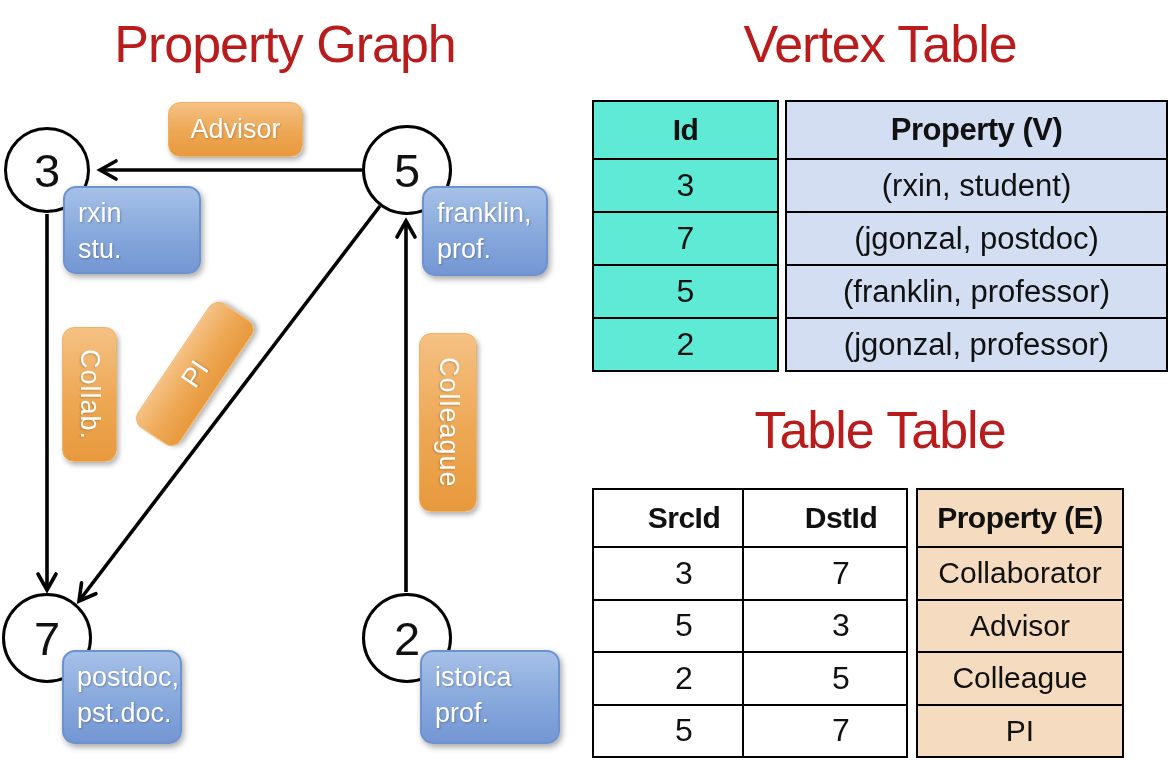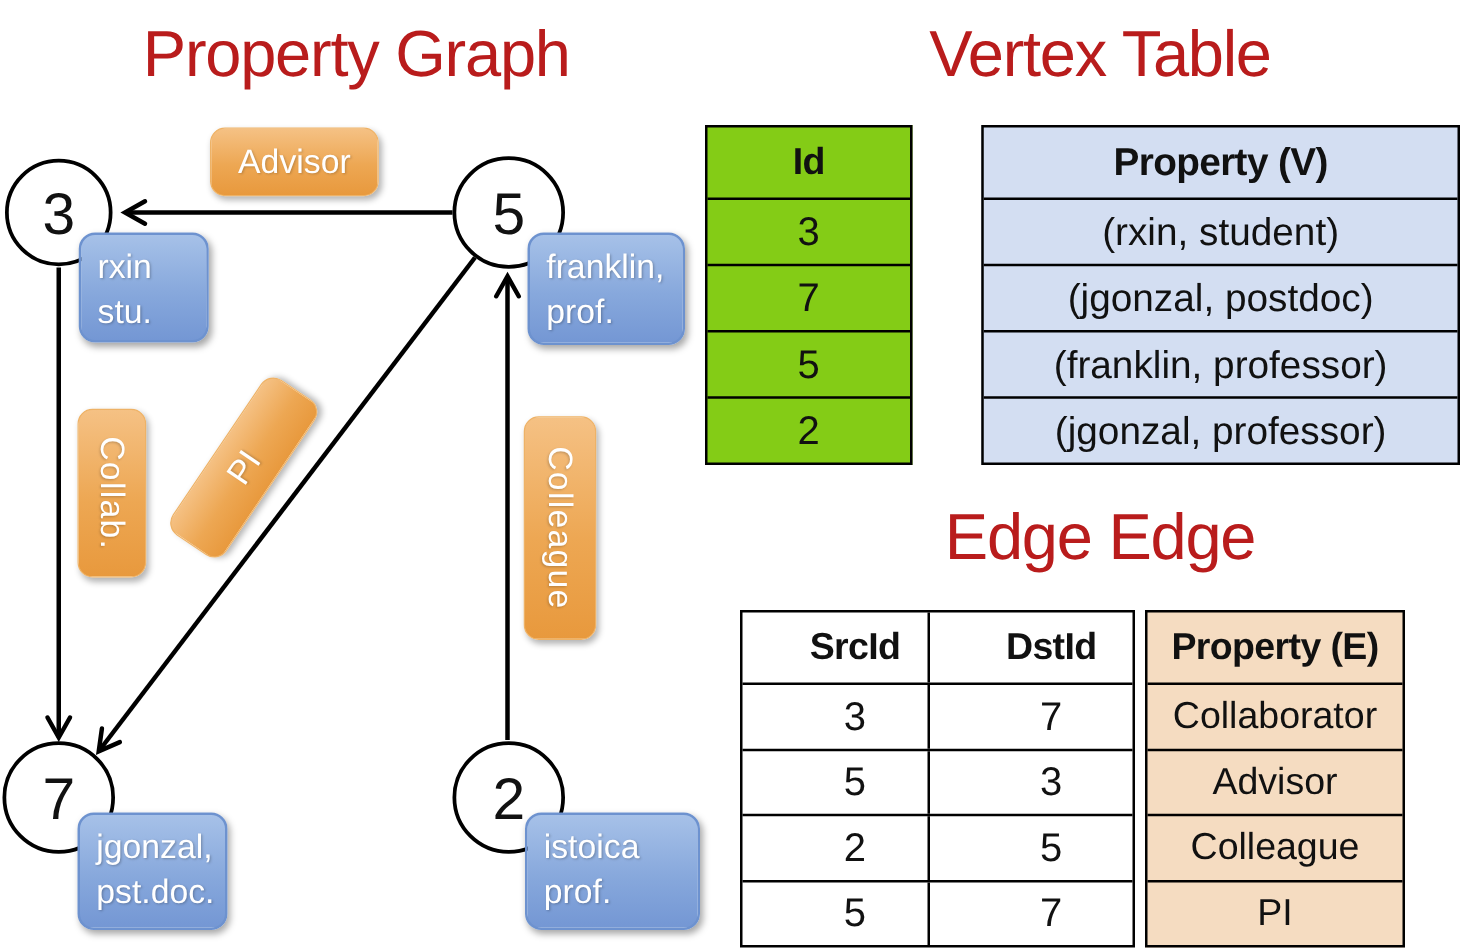--- a/index.html
+++ b/index.html
@@ -41,42 +41,42 @@
   .epill .vtext{writing-mode:vertical-rl;letter-spacing:1px;}
   .epill-pi{transform:rotate(-56deg);}
 
   
   .tbl{position:absolute;box-sizing:border-box;border:2.5px solid #000;
        display:grid;grid-template-rows:56px repeat(4,1fr);}
   .trow{display:flex;align-items:center;justify-content:center;
         box-sizing:border-box;font-size:32px;}
   .trow + .trow{border-top:2.5px solid #000;}
   .thead{font-weight:bold;font-size:30px;letter-spacing:-0.5px;}
-  .tbl-vid  {left:564px;top:100px;width:166px;height:272px;background:#84cc16;}
+  .tbl-vid  {left:592px;top:100px;width:187px;height:272px;background:#5eead4;}
   .tbl-vprop{left:785px;top:100px;width:383px;height:272px;background:#d3def2;}
   .tbl-esrc {left:592px;top:488px;width:316px;height:270px;background:#fff;}
   .tbl-eprop{left:916px;top:488px;width:208px;height:270px;background:#f5dcc1;}
   .tbl-vprop .trow{font-size:31px;}
   .tbl-eprop .trow{font-size:30px;}
   
   .trow2{display:grid;grid-template-columns:148px 1fr;box-sizing:border-box;}
   .trow2 + .trow2{border-top:2.5px solid #000;}
   .trow2 .cell{display:flex;align-items:center;justify-content:center;
                font-size:32px;box-sizing:border-box;height:100%;padding-left:32px;}
   .trow2 .cell + .cell{border-left:2.5px solid #000;}
   .trow2 .thead-cell{font-weight:bold;font-size:30px;letter-spacing:-0.5px;}
 </style>
 </head>
 <body>
 
 <div class="stage">
 
   <div class="title title-graph">Property Graph</div>
   <div class="title title-vertex">Vertex Table</div>
-  <div class="title title-edge">Edge Edge</div>
+  <div class="title title-edge">Table Table</div>
 
   <svg class="edges" viewBox="0 0 585 760">
     <defs>
       <marker id="arrow" markerUnits="userSpaceOnUse" markerWidth="28" markerHeight="28" refX="20" refY="13" orient="auto">
         <path d="M4,4 L20,13 L4,22" fill="none" stroke="#000" stroke-width="3.6" stroke-linecap="round"></path>
       </marker>
     </defs>
     <line x1="362" y1="170" x2="100" y2="170" marker-end="url(#arrow)"></line>
     <line x1="47" y1="214" x2="47" y2="590" marker-end="url(#arrow)"></line>
     <line x1="380" y1="206" x2="79" y2="601" marker-end="url(#arrow)"></line>
@@ -102,30 +102,30 @@
   <div class="epill" style="left:62px;top:327px;width:55px;height:135px;">
     <span class="vtext">Collab.</span>
   </div>
   <div class="epill epill-pi" style="left:120px;top:348px;width:150px;height:52px;">
     <span>PI</span>
   </div>
   <div class="epill" style="left:419px;top:333px;width:58px;height:179px;">
     <span class="vtext">Colleague</span>
   </div>
 
-  <div class="vbox" style="left:63px;top:186px;width:104px;height:88px;">
+  <div class="vbox" style="left:63px;top:186px;width:138px;height:88px;">
     <div>rxin</div>
     <div>stu.</div>
   </div>
   <div class="vbox" style="left:422px;top:186px;width:126px;height:90px;">
     <div>franklin,</div>
     <div>prof.</div>
   </div>
   <div class="vbox" style="left:62px;top:650px;width:120px;height:94px;">
-    <div>jgonzal,</div>
+    <div>postdoc,</div>
     <div>pst.doc.</div>
   </div>
   <div class="vbox" style="left:420px;top:650px;width:140px;height:94px;">
     <div>istoica</div>
     <div>prof.</div>
   </div>
 
   <div class="tbl tbl-vid">
     <div class="trow thead">Id</div>
     <div class="trow">3</div>

